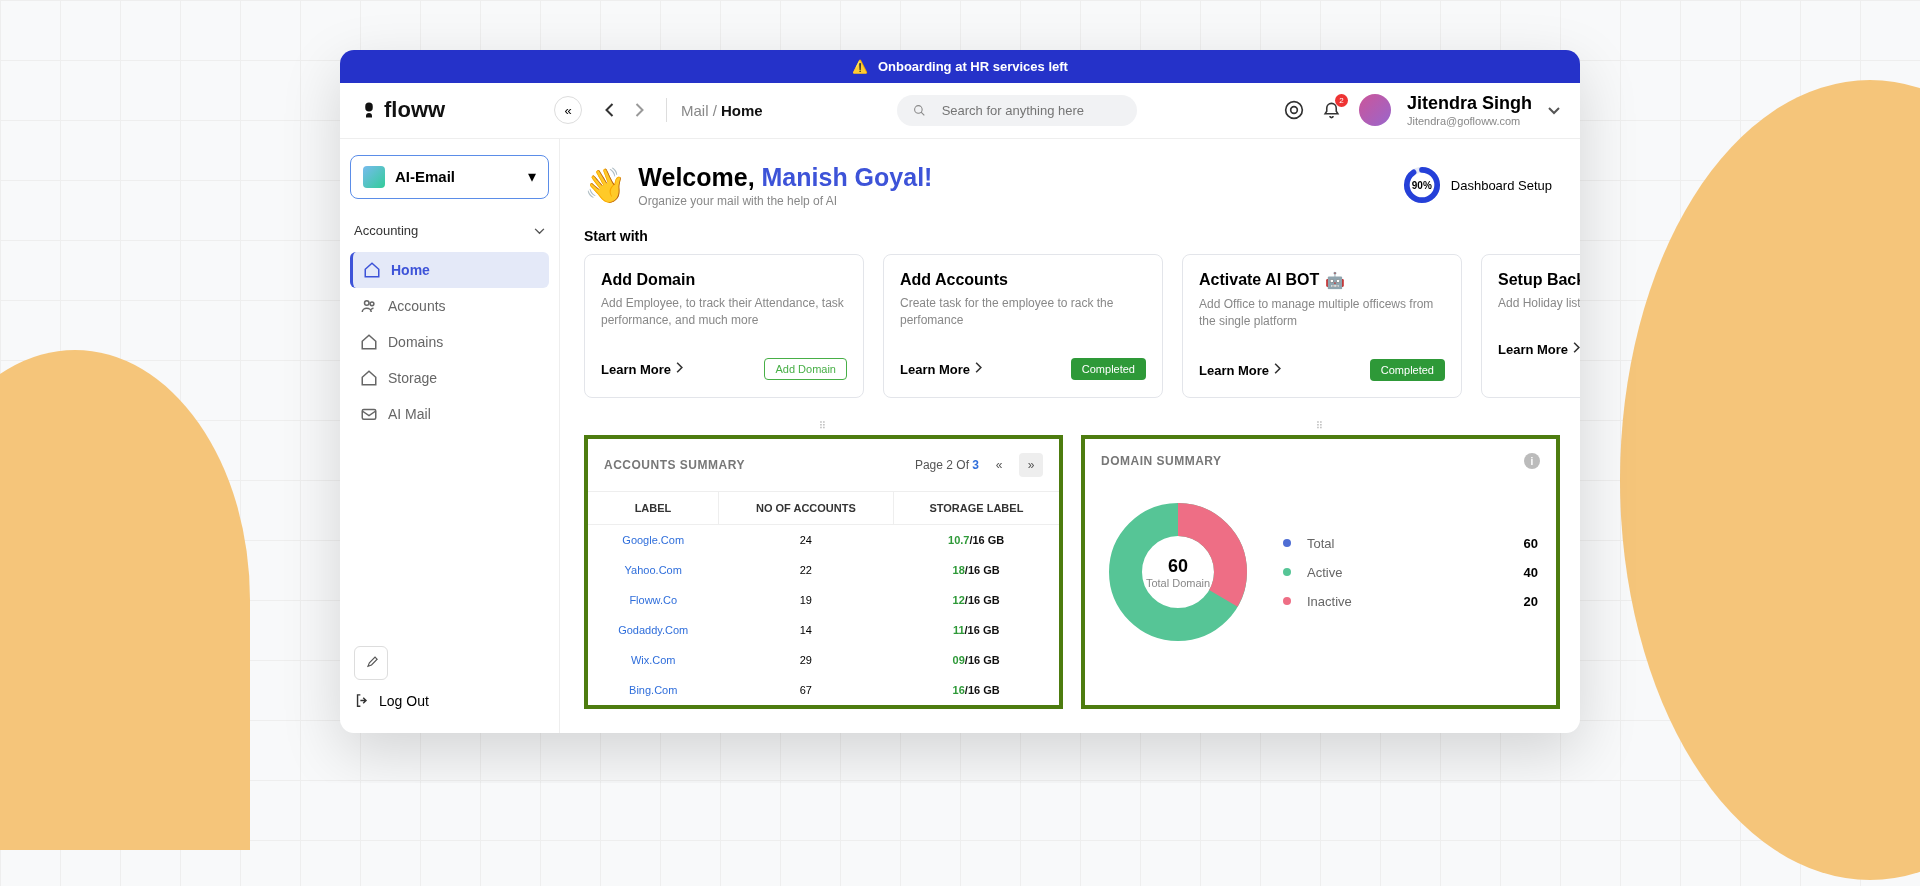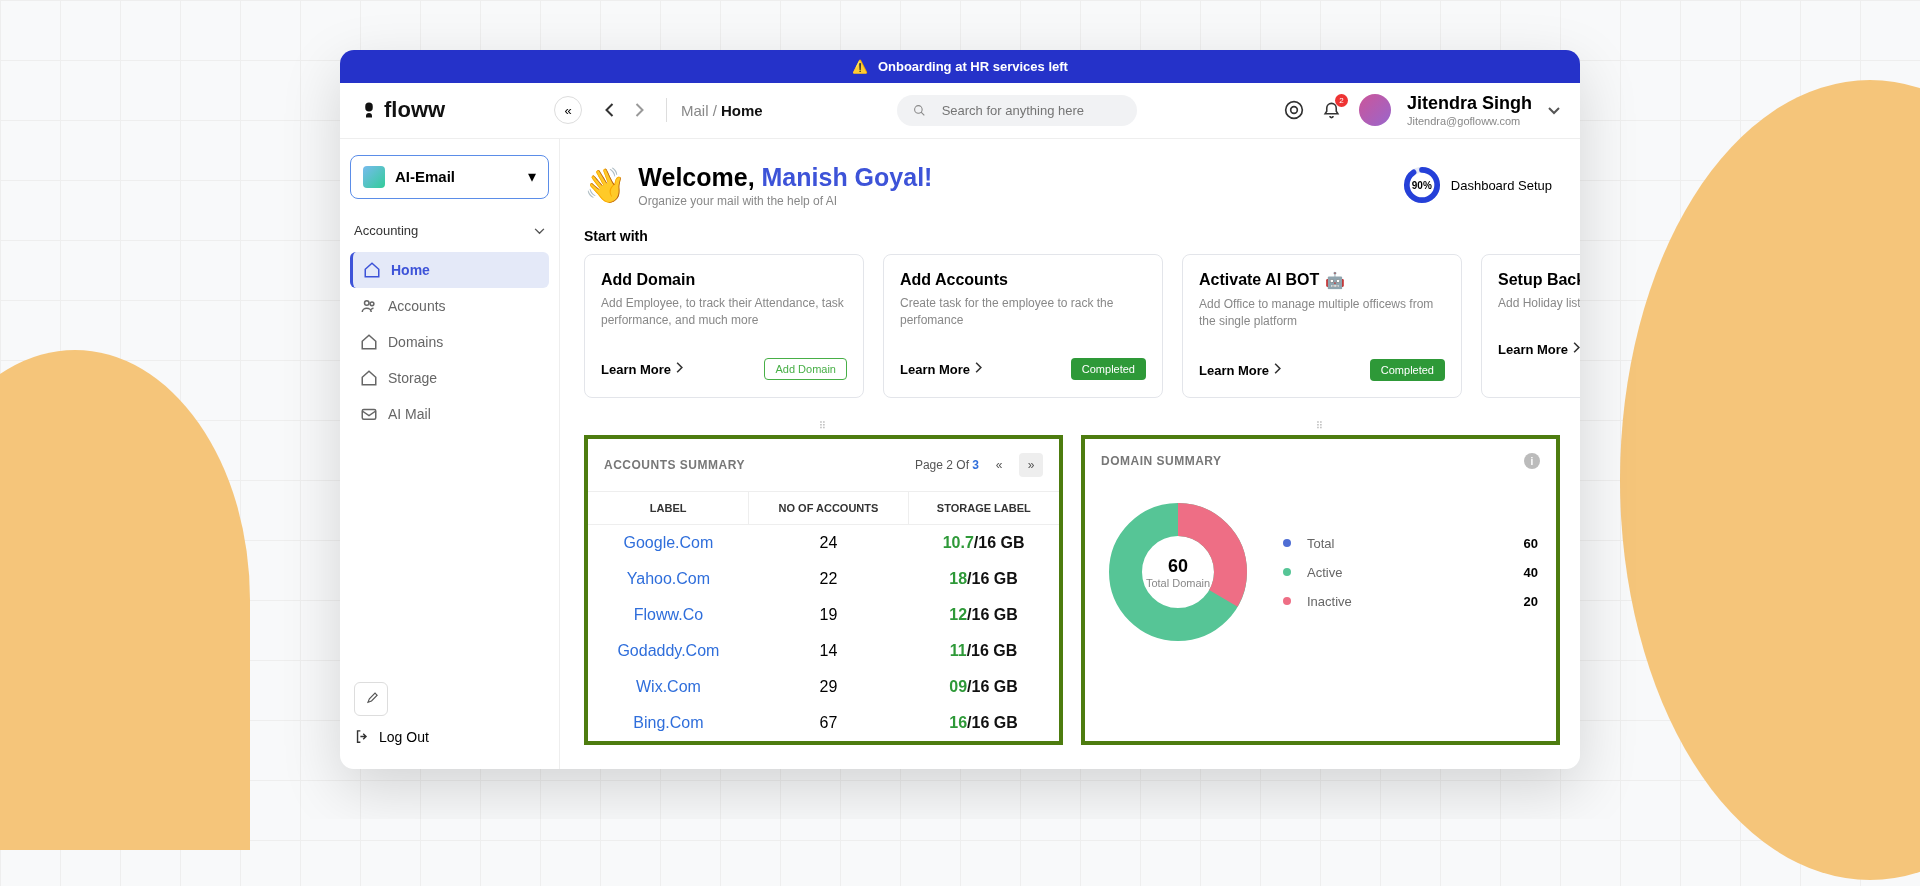--- a/index.html
+++ b/index.html
@@ -65,21 +65,21 @@
 .panels{display:flex;gap:18px;margin-right:20px}
 .panel{flex:1;border:4px solid #4d7c0f;border-radius:0}
 .panel-head{display:flex;align-items:center;justify-content:space-between;padding:14px 16px}
 .panel-title{font-size:12px;font-weight:700;color:#777;letter-spacing:0.5px}
 .pager{display:flex;align-items:center;gap:8px;font-size:12px;color:#555}
 .pager .total{color:#2f6edb;font-weight:600}
 .pg-btn{width:24px;height:24px;display:flex;align-items:center;justify-content:center;border-radius:4px;cursor:pointer;font-size:12px}
 .pg-btn.active{background:#eee}
 .table{width:100%;border-collapse:collapse}
 .table th{font-size:11px;font-weight:700;padding:10px;border-top:1px solid #eee;border-bottom:1px solid #eee;color:#333}
-.table td{font-size:16px;padding:9px 10px;text-align:center}
+.table td{font-size:11px;padding:9px 10px;text-align:center}
 .table td.domain{color:#2f6edb;text-align:center}
 .storage .used{color:#2e9938;font-weight:600}
 .storage .total{color:#111;font-weight:600}
 .donut-wrap{display:flex;align-items:center;padding:14px 18px;gap:30px}
 .donut{width:150px;height:150px;position:relative}
 .donut-center{position:absolute;inset:0;display:flex;flex-direction:column;align-items:center;justify-content:center}
 .donut-center .big{font-size:18px;font-weight:800}
 .donut-center .sub{font-size:11px;color:#888}
 .legend{flex:1;display:flex;flex-direction:column;gap:14px}
 .legend-row{display:flex;align-items:center;justify-content:space-between;font-size:13px}

